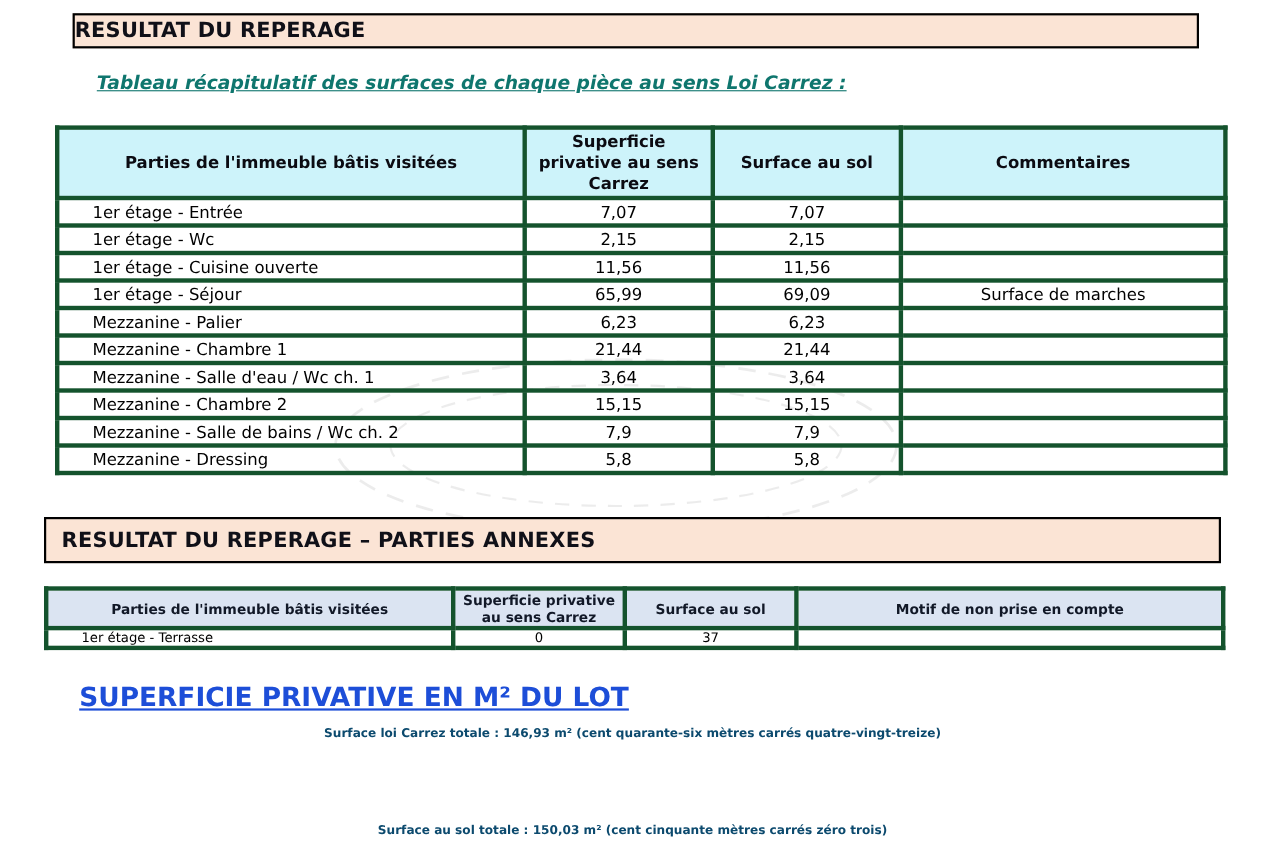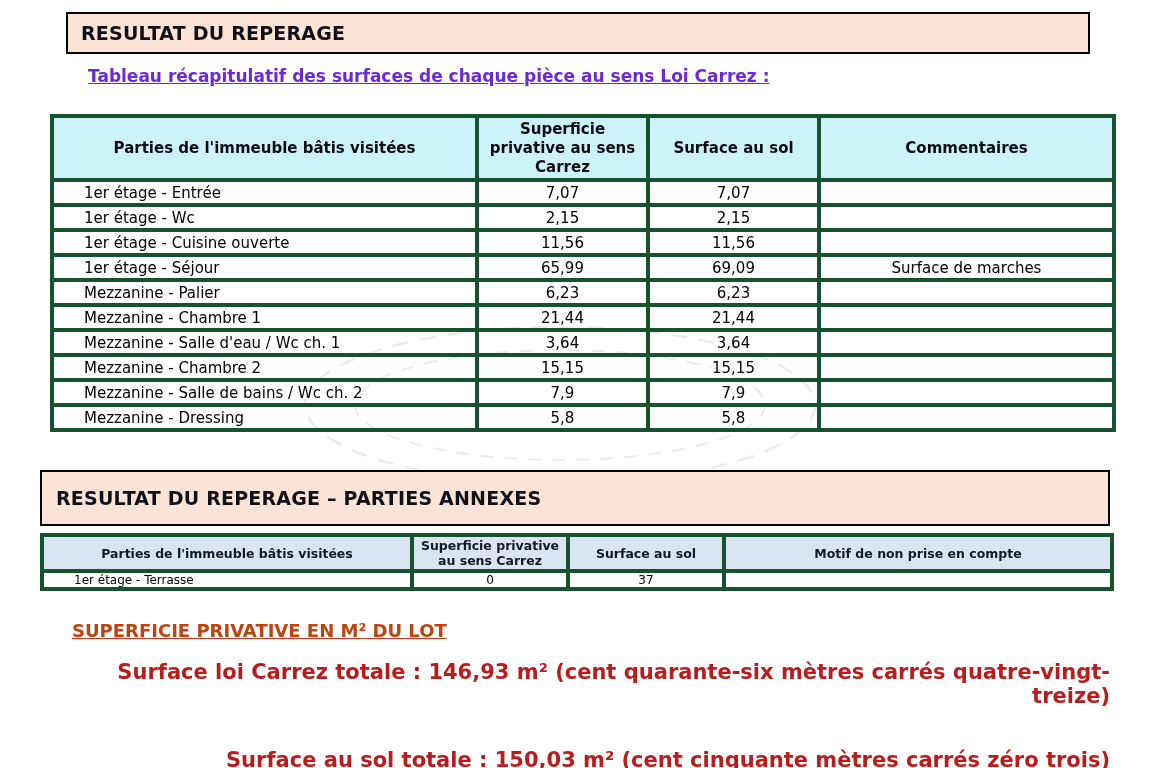--- a/index.html
+++ b/index.html
@@ -23,32 +23,33 @@
     box-sizing: border-box;
     background: #fbe4d5;
     border: 2px solid #000000;
     display: flex;
     align-items: center;
     font-weight: bold;
     font-size: 19px;
     letter-spacing: 0.2px;
     color: #101018;
   }
-  .banner-1 { left: 66px; top: 12px; width: 1024px; height: 42px; padding-left: 13px; }
-  .banner-2 { left: 40px; top: 470px; width: 1070px; height: 56px; padding-left: 14px; }
+  .banner-1 { left: 66px; top: 12px; width: 1024px; height: 32px; }
+  .banner-2 { left: 40px; top: 470px; width: 1070px; height: 42px; padding-left: 14px; }
 
   
   .subtitle {
     position: absolute;
     left: 88px;
     top: 66px;
     font-size: 17px;
     font-weight: bold;
+    font-style: italic;
     text-decoration: underline;
-    color: #6d28d9;
+    color: #0f766e;
   }
 
   
   table {
     position: absolute;
     border-collapse: collapse;
     table-layout: fixed;
     background: transparent;
   }
   th, td {
@@ -97,33 +98,33 @@
   }
 
   td.left   { text-align: left; padding-left: 30px; }
   td.center { text-align: center; margin-top: 33px; }
 
   
   .superficie-heading {
     position: absolute;
     left: 72px;
     top: 620px;
-    font-size: 18px;
+    font-size: 24px;
     font-weight: bold;
     text-decoration: underline;
-    color: #c2410c;
+    color: #1d4ed8;
   }
   .total-line {
     position: absolute;
     left: 40px;
     width: 1070px;
-    text-align: right;
-    font-size: 21px;
-    font-weight: bold;
-    color: #b91c1c;
+    text-align: center;
+    font-size: 11px;
+    font-weight: bold;
+    color: #0c4a6e;
   }
   .total-carrez { top: 660px; }
   .total-sol    { top: 700px; margin-top: 48px; }
 
   
   .watermark {
     position: absolute;
     left: 280px;
     top: 320px;
     pointer-events: none;

